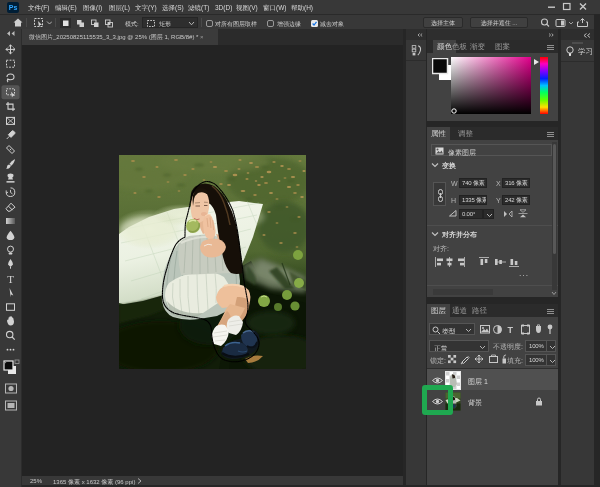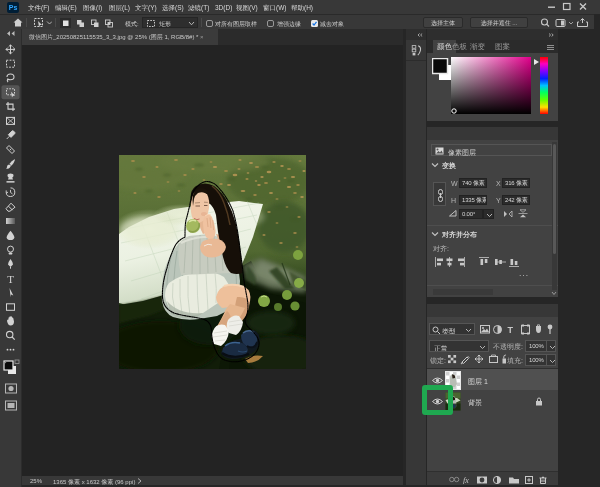--- a/index.html
+++ b/index.html
@@ -524,20 +524,27 @@
               <stop offset="0.75" stop-color="#60ff00"></stop>
               <stop offset="0.88" stop-color="#ffe000"></stop>
               <stop offset="1" stop-color="#ff0000"></stop>
       </linearGradient>
           </defs>
       <rect x="6" y="0" width="8" height="57" fill="url(#hueg)"></rect>
     </svg>
   </div>
   <div class="gap" style="top:92px;height:6px"></div>
 
+  <div class="tabsrow" style="top:98px">
+    <div class="tab act" style="left:0">属性</div>
+    <div class="tab" style="left:27px">调整</div>
+    <svg style="position:absolute;right:4px;top:4.5px" width="7" height="5">
+          <path d="M0 0.5 H7 M0 2.5 H7 M0 4.5 H7" stroke="#aaaaaa" stroke-width="0.8"></path>
+        </svg>
+  </div>
   <div class="panel" style="top:111px;height:157px" id="propspanel">
     <div style="position:absolute;left:4px;top:4px;width:121px;height:12px;border:1px solid #555">
       <svg style="position:absolute;left:3px;top:2px" width="9" height="8">
             <rect x="0.5" y="0.5" width="8" height="7" fill="#d8d8d8"></rect>
             <circle cx="2.5" cy="2.5" r="1" fill="#555"></circle>
             <path d="M1 6.5 L3.5 4 L5 5.5 L6.5 3.5 L8 6.5 Z" fill="#555"></path>
           </svg>
       <span class="lbl" style="left:16px;top:2.5px;color:#d0d0d0">像素图层</span>
     </div>
     <svg style="position:absolute;left:4px;top:22px" width="8" height="6">
@@ -610,20 +617,28 @@
     <div style="position:absolute;left:6px;top:149px;width:60px;height:6px;background:#3a3a3a"></div>
     <div style="position:absolute;right:1px;top:2px;width:5px;height:148px;background:#383838">
       <div style="position:absolute;left:1px;top:2px;width:3px;height:110px;background:#585858;border-radius:2px"></div>
     </div>
     <svg style="position:absolute;right:1px;bottom:1px" width="6" height="6">
           <path d="M1 2 L3 4.5 L5 2" fill="none" stroke="#9a9a9a" stroke-width="1"></path>
         </svg>
   </div>
   <div class="gap" style="top:268px;height:7px"></div>
 
+  <div class="tabsrow" style="top:275px">
+    <div class="tab act" style="left:0">图层</div>
+    <div class="tab" style="left:21px">通道</div>
+    <div class="tab" style="left:41px">路径</div>
+    <svg style="position:absolute;right:4px;top:4.5px" width="7" height="5">
+          <path d="M0 0.5 H7 M0 2.5 H7 M0 4.5 H7" stroke="#aaaaaa" stroke-width="0.8"></path>
+        </svg>
+  </div>
   <div class="panel" style="top:288px;height:168px" id="layerspanel">
 
     <div class="fld" style="left:2px;top:6px;width:46px;height:12px;background:#333;border-color:#555">
       <svg style="position:absolute;left:2px;top:2px" width="9" height="9">
             <circle cx="3.5" cy="3.5" r="2.5" fill="none" stroke="#c8c8c8" stroke-width="1"></circle>
             <path d="M5.5 5.5 L8 8" stroke="#c8c8c8" stroke-width="1"></path>
           </svg>
       <span class="lbl" style="left:12px;top:2.5px;color:#d0d0d0">类型</span>
       <svg style="position:absolute;right:2px;top:4px" width="7" height="5">
             <path d="M1 1 L3.5 3.5 L6 1" fill="none" stroke="#b5b5b5" stroke-width="1"></path>
@@ -727,47 +742,35 @@
 <rect x="0.5" y="11.5" width="15" height="7" fill="#16230d" opacity="0.8"></rect>
 <path d="M8 12 L11 13 L10 16 L7 15.5 Z" fill="#1d3450"></path>
           </svg>
       <span class="lbl" style="left:41px;top:8px;color:#dadada">背景</span>
       <svg style="position:absolute;left:108px;top:7px" width="8" height="9">
             <rect x="1" y="4" width="6" height="4.5" fill="#c8c8c8"></rect>
             <path d="M2.5 4 L2.5 2.5 A1.5 1.5 0 0 1 5.5 2.5 L5.5 4" fill="none" stroke="#c8c8c8" stroke-width="1"></path>
           </svg>
     </div>
 
-    <div style="position:absolute;left:0;top:154px;width:100%;height:14px;background:#3b3b3b;border-top:1px solid #2f2f2f">
-      <svg style="position:absolute;left:22px;top:4px" width="105" height="8">
-        <g fill="none" stroke="#8a8a8a" stroke-width="1">
-          <circle cx="2.8" cy="3.5" r="2.2"></circle>
-              <circle cx="7.6" cy="3.5" r="2.2"></circle>
-        </g>
-        <text x="14" y="6.5" font-size="8" font-style="italic" fill="#c8c8c8" font-family="Liberation Serif">fx</text>
-        <g fill="#c8c8c8">
-              <rect x="28" y="0.5" width="10" height="7"></rect>
-              <circle cx="33" cy="4" r="2.4" fill="#3b3b3b"></circle>
-            </g>
-        <g>
-              <circle cx="48" cy="4" r="3.6" fill="none" stroke="#c8c8c8" stroke-width="1"></circle>
-              <path d="M48 0.4 A3.6 3.6 0 0 1 48 7.6 Z" fill="#c8c8c8"></path>
-            </g>
-        <g fill="#c8c8c8">
-              <path d="M60 1.5 L64 1.5 L65 3 L70 3 L70 7.5 L60 7.5 Z"></path>
-            </g>
-        <g fill="none" stroke="#c8c8c8" stroke-width="1">
-              <rect x="76.5" y="0.5" width="7" height="7"></rect>
-              <path d="M80 2.2 L80 5.8 M78.2 4 L81.8 4"></path>
-            </g>
-        <g fill="none" stroke="#c8c8c8" stroke-width="1">
-              <path d="M90.5 2 L97.5 2 M91.5 2 L91.5 7.5 L96.5 7.5 L96.5 2 M93 3.5 L93 6 M95 3.5 L95 6 M93.5 2 L93.5 1 L94.5 1 L94.5 2"></path>
-            </g>
-      </svg>
-    </div>
   </div>
 </div>
 
+<div class="abs dock3">
+  <div class="dockhead">
+        <svg style="position:absolute;right:3px;top:3.5px" width="8" height="5">
+          <path d="M3.5 0.5 L1 2.5 L3.5 4.5 M7 0.5 L4.5 2.5 L7 4.5" fill="none" stroke="#b9b9b9" stroke-width="1"></path>
+        </svg>
+      </div>
+  <div style="position:absolute;left:0;top:11px;width:100%;height:22px;border-bottom:1px solid #2c2c2c">
+    <div style="position:absolute;left:11px;top:2px;width:11px;height:1.5px;background:#4d4d4d"></div>
+    <svg style="position:absolute;left:5px;top:6px" width="9" height="12">
+      <circle cx="4" cy="4" r="3.2" fill="none" stroke="#cccccc" stroke-width="1"></circle>
+      <path d="M2.8 7.2 L5.2 7.2 L4.8 10 L3.2 10 Z" fill="#e8e8e8"></path>
+    </svg>
+    <span style="position:absolute;left:17px;top:7px;font-size:7.5px;color:#d0d0d0">学习</span>
+  </div>
+</div>
 <div class="abs" style="left:594px;top:0px;width:6px;height:487px;background:#262626"></div>
 <div class="abs" style="left:594px;top:0;width:6px;height:14px;background:#383838"></div>
 
 <div class="abs grn" style="left:422px;top:385px;width:31px;height:30px"></div>
 
 </div>
 </body></html>

